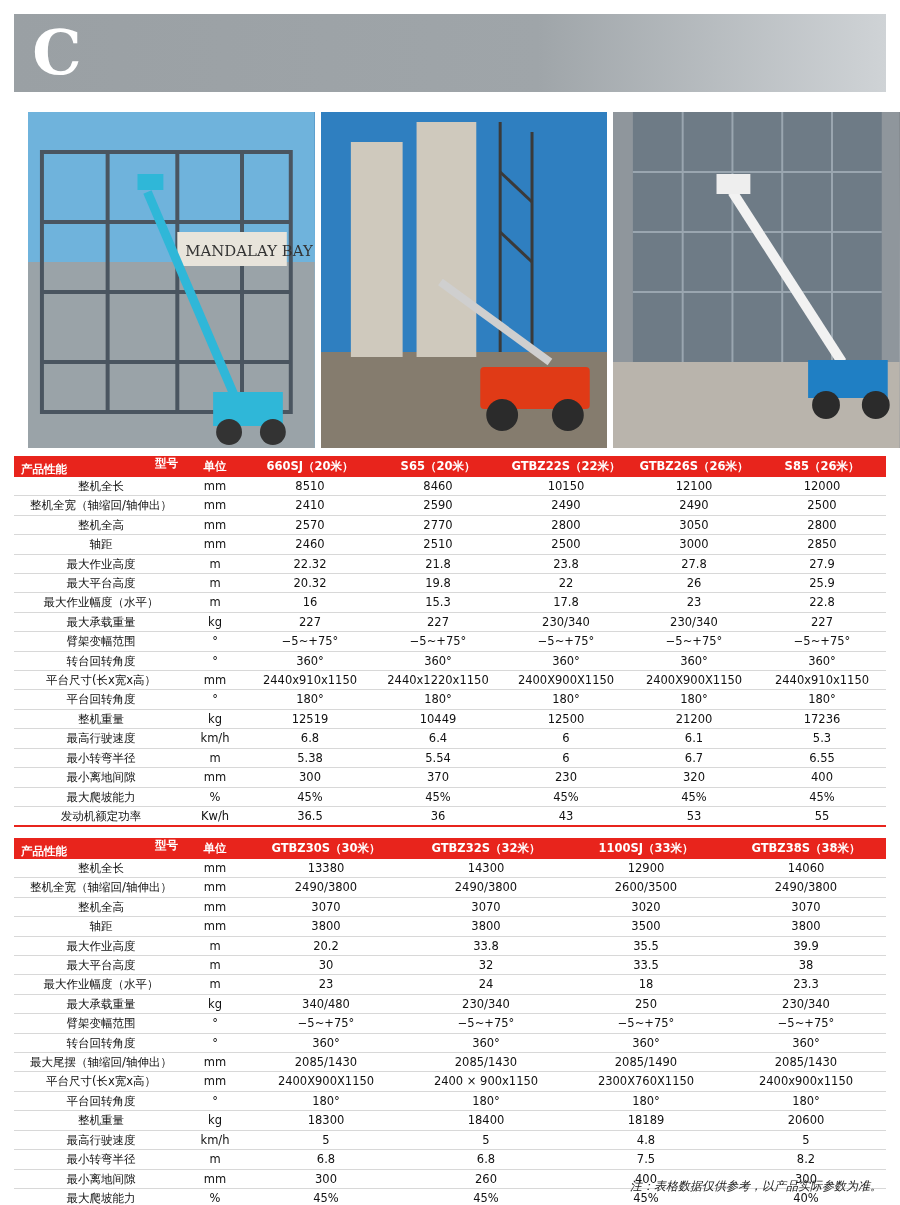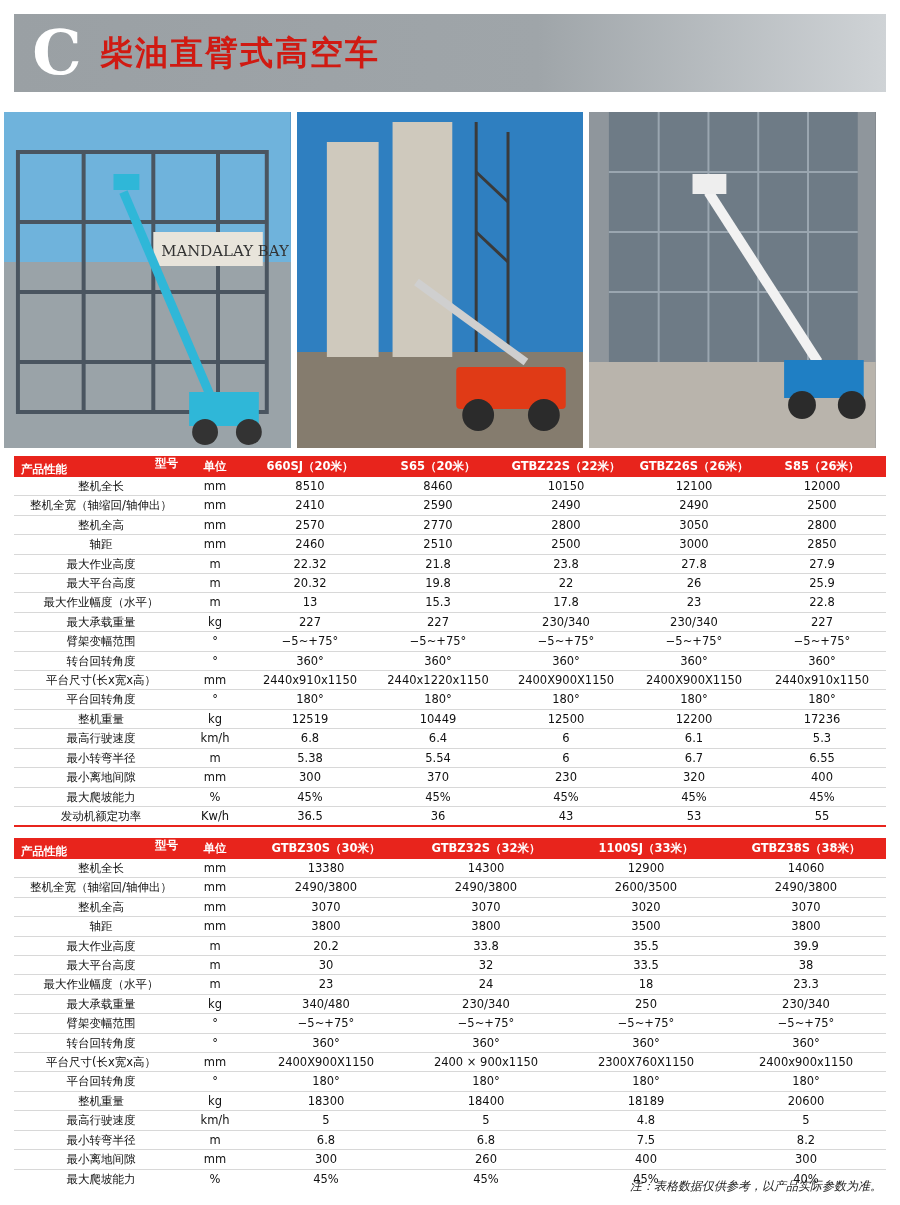--- a/index.html
+++ b/index.html
@@ -44,21 +44,21 @@
   .header-title {
     font-size: 33px;
     font-weight: bold;
     color: #d01a12;
     letter-spacing: 2px;
   }
 
   
   .photos {
     position: absolute;
-    left: 4px;
+    left: 28px;
     top: 112px;
     width: 872px;
     height: 336px;
     display: flex;
     gap: 6px;
   }
   .photo {
     position: relative;
     overflow: hidden;
     flex: 1;
@@ -165,21 +165,20 @@
     font-style: italic;
   }
 </style>
 </head>
 <body>
 
 <div class="page">
 
   <div class="header">
     <div class="header-letter">C</div>
-    <div class="header-title">柴油直臂式高空车</div>
   </div>
 
   <div class="photos">
     <div class="photo photo-1">
       <svg viewBox="0 0 288 336" preserveAspectRatio="none">
         <rect x="0" y="0" width="288" height="336" fill="#6fb3dc"></rect>
         <rect x="0" y="150" width="288" height="186" fill="#9aa3a8"></rect>
         <g stroke="#4a5560" stroke-width="4" fill="none">
           <rect x="14" y="40" width="250" height="260"></rect>
           <line x1="14" y1="110" x2="264" y2="110"></line>
@@ -326,21 +325,21 @@
           <td>m</td>
           <td>20.32</td>
           <td>19.8</td>
           <td>22</td>
           <td>26</td>
           <td>25.9</td>
         </tr>
         <tr>
           <td class="label">最大作业幅度（水平）</td>
           <td>m</td>
-          <td>13</td>
+          <td>16</td>
           <td>15.3</td>
           <td>17.8</td>
           <td>23</td>
           <td>22.8</td>
         </tr>
         <tr>
           <td class="label">最大承载重量</td>
           <td>kg</td>
           <td>227</td>
           <td>227</td>
@@ -383,21 +382,21 @@
           <td>180°</td>
           <td>180°</td>
           <td>180°</td>
         </tr>
         <tr>
           <td class="label">整机重量</td>
           <td>kg</td>
           <td>12519</td>
           <td>10449</td>
           <td>12500</td>
-          <td>12200</td>
+          <td>21200</td>
           <td>17236</td>
         </tr>
         <tr>
           <td class="label">最高行驶速度</td>
           <td>km/h</td>
           <td>6.8</td>
           <td>6.4</td>
           <td>6</td>
           <td>6.1</td>
           <td>5.3</td>
@@ -544,20 +543,28 @@
         </tr>
         <tr>
           <td class="label">转台回转角度</td>
           <td>°</td>
           <td>360°</td>
           <td>360°</td>
           <td>360°</td>
           <td>360°</td>
         </tr>
         <tr>
+          <td class="label">最大尾摆（轴缩回/轴伸出）</td>
+          <td>mm</td>
+          <td>2085/1430</td>
+          <td>2085/1430</td>
+          <td>2085/1490</td>
+          <td>2085/1430</td>
+        </tr>
+        <tr>
           <td class="label">平台尺寸(长x宽x高）</td>
           <td>mm</td>
           <td>2400X900X1150</td>
           <td>2400 × 900x1150</td>
           <td>2300X760X1150</td>
           <td>2400x900x1150</td>
         </tr>
         <tr>
           <td class="label">平台回转角度</td>
           <td>°</td>

